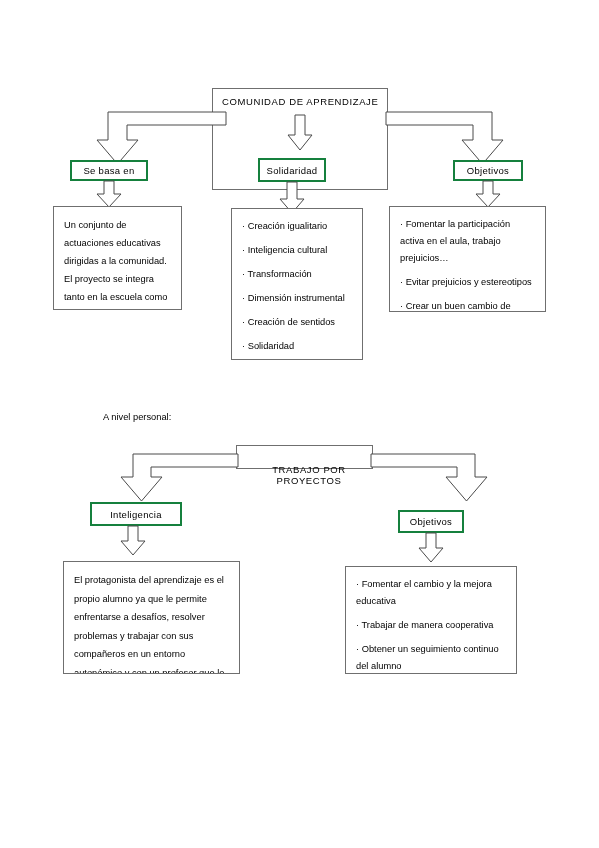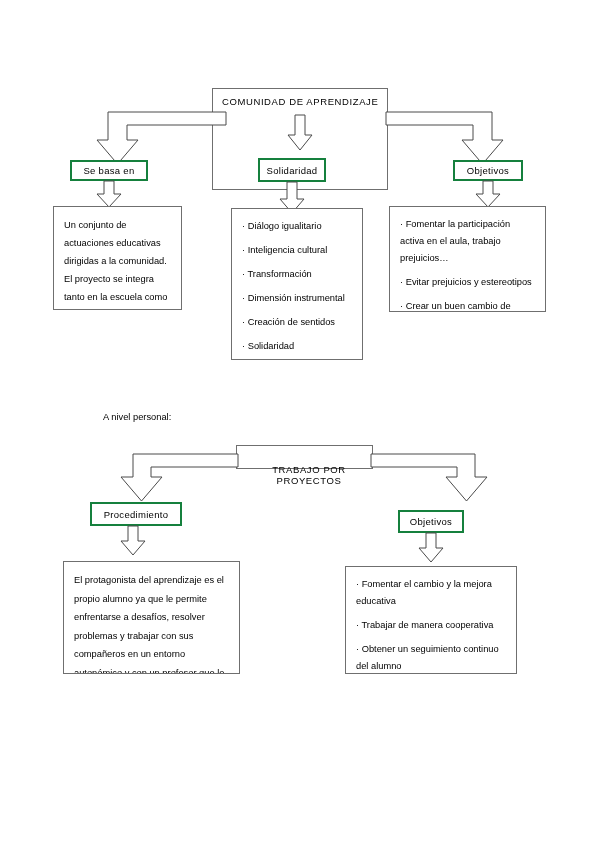--- a/index.html
+++ b/index.html
@@ -114,21 +114,21 @@
 
   <svg class="arrow-svg" width="26" height="27" style="left:475px; top:181px;" viewBox="0 0 26 27">
     <polygon points="8,0 18,0 18,13 25,13 13,26 1,13 8,13"></polygon>
   </svg>
 
   <div class="txtbox" style="left:53px; top:206px; width:129px; height:104px; line-height:18px;">
     <p class="tight">Un conjunto de actuaciones educativas dirigidas a la comunidad. El proyecto se integra tanto en la escuela como en todo lo de su alrededor</p>
   </div>
 
   <div class="txtbox" style="left:231px; top:208px; width:132px; height:152px;">
-    <p>· Diálogo igualitario</p>
+    <p>· Creación igualitario</p>
     <p>· Inteligencia cultural</p>
     <p>· Transformación</p>
     <p>· Dimensión instrumental</p>
     <p>· Creación de sentidos</p>
     <p>· Solidaridad</p>
   </div>
 
   <div class="txtbox" style="left:389px; top:206px; width:157px; height:106px;">
     <p>· Fomentar la participación activa en el aula, trabajo prejuicios…</p>
     <p>· Evitar prejuicios y estereotipos</p>
@@ -141,21 +141,21 @@
   <div class="title-node" style="left:243px; top:451px; width:132px; text-align:center;margin-top:13px;">TRABAJO POR PROYECTOS</div>
 
   <svg class="arrow-svg" width="118" height="52" style="left:120px; top:451px;" viewBox="0 0 118 52">
     <path d="M 118 3 L 13 3 L 13 26 L 1 26 L 21.5 50 L 42 26 L 31 26 L 31 16 L 118 16 Z"></path>
   </svg>
 
   <svg class="arrow-svg" width="117" height="52" style="left:371px; top:451px;" viewBox="0 0 117 52">
     <path d="M 0 3 L 104 3 L 104 26 L 116 26 L 95.5 50 L 75 26 L 86 26 L 86 16 L 0 16 Z"></path>
   </svg>
 
-  <div class="node" style="left:90px; top:502px; width:92px; height:24px;">Procedimiento</div>
+  <div class="node" style="left:90px; top:502px; width:92px; height:24px;">Inteligencia</div>
 
   <svg class="arrow-svg" width="26" height="30" style="left:120px; top:526px;" viewBox="0 0 26 30">
     <polygon points="8,0 18,0 18,15 25,15 13,29 1,15 8,15"></polygon>
   </svg>
 
   <div class="node" style="left:398px; top:510px; width:66px; height:23px;">Objetivos</div>
 
   <svg class="arrow-svg" width="26" height="30" style="left:418px; top:533px;" viewBox="0 0 26 30">
     <polygon points="8,0 18,0 18,15 25,15 13,29 1,15 8,15"></polygon>
   </svg>

